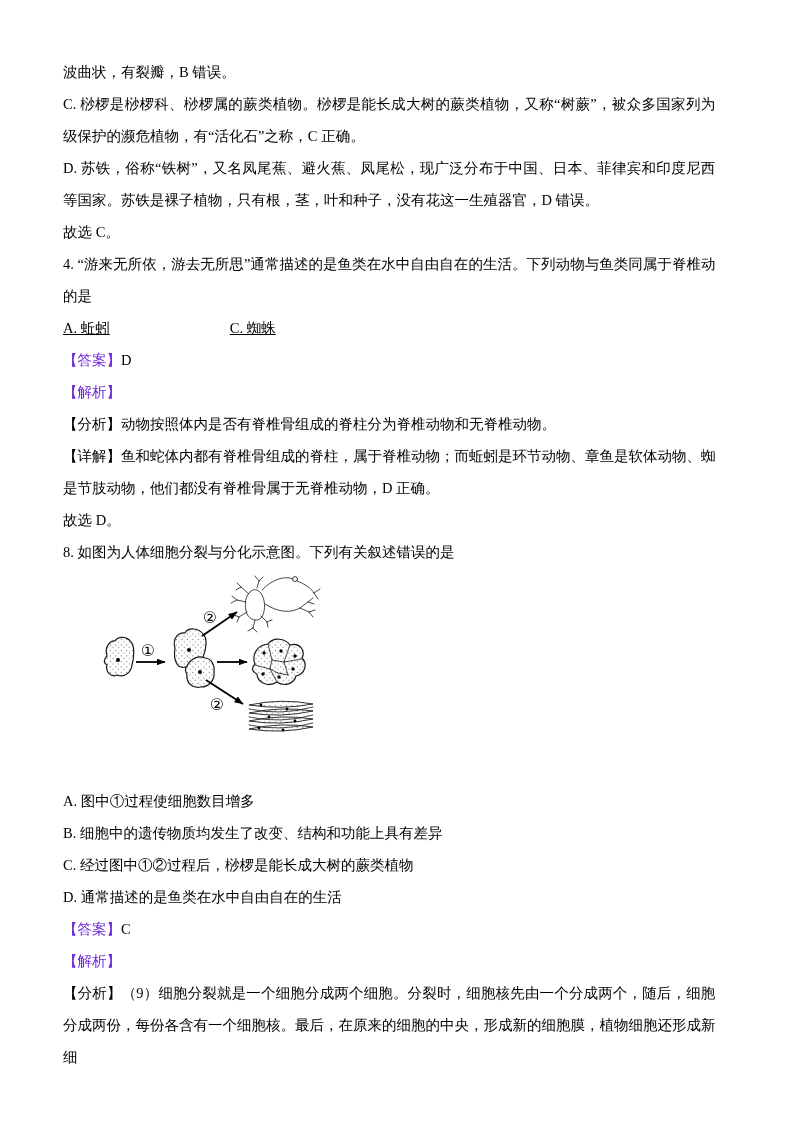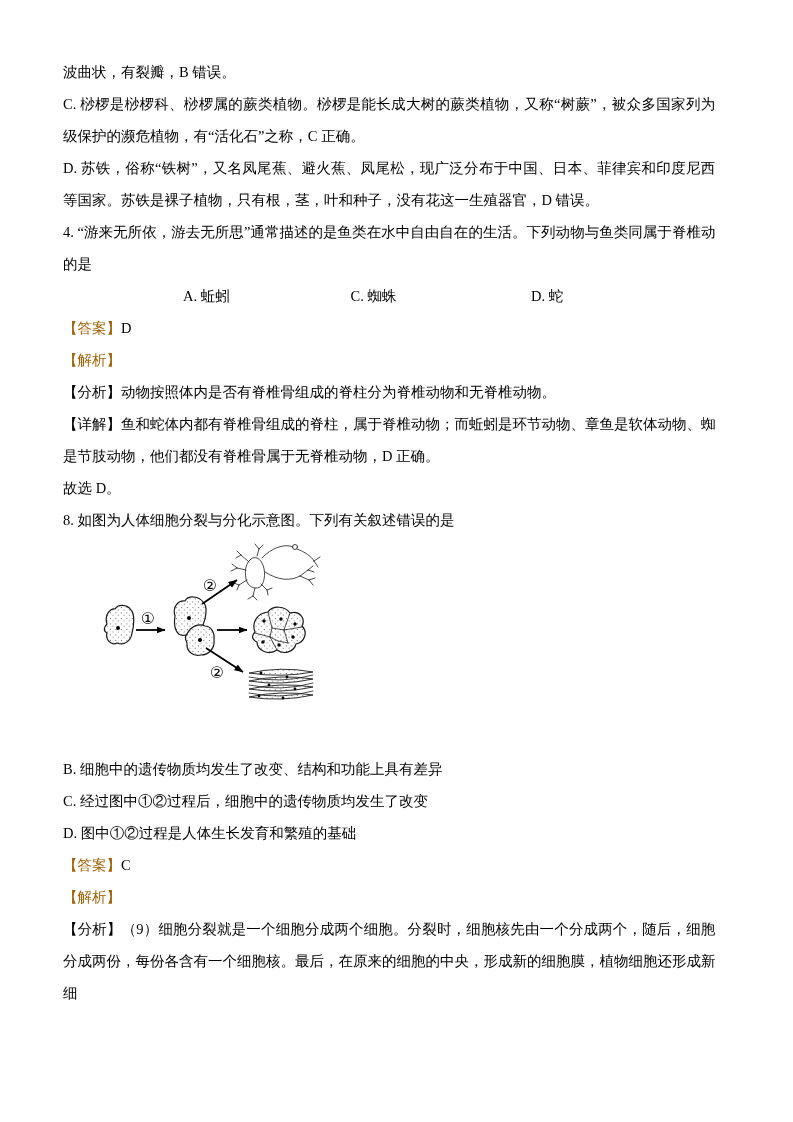--- a/index.html
+++ b/index.html
@@ -14,46 +14,46 @@
   .content {
     position:absolute;
     left:63px; top:56px;
     width:667px;
     font-size:14.5px;
     line-height:32px;
     color:#000000;
   }
   .content p { margin:0; text-align:justify; }
   .content p.no-just { text-align:left; }
-  .blue { color:#a16207; }
+  .blue { color:#6d28d9; }
   .options-row { display:flex; }
-  .options-row .opt { width:25%; text-align:right; }
+  .options-row .opt { width:25%; text-align:left;text-decoration:underline; }
   .diagram-block { position:relative; height:217px; }
   .diagram-block svg { position:absolute; left:24px; top:4px; }
   .dg-thin { stroke:#1a1a1a; fill:none; stroke-width:0.8; stroke-linecap:round; stroke-linejoin:round; }
   .dg-fill { stroke:#1a1a1a; fill:url(#stip); stroke-width:1.2; stroke-linejoin:round; }
   .dg-arrow { stroke:#000; fill:none; stroke-width:1.8; }
   .dg-dot { fill:#000; stroke:none; }
   .dg-label { font-family:"DejaVu Sans","Liberation Sans",sans-serif; font-size:16px; fill:#000; text-anchor:middle; }
 </style>
 </head>
 <body>
 
 <div class="page">
   <div class="content">
 
     <p>波曲状，有裂瓣，B 错误。</p>
     <p>C. 桫椤是桫椤科、桫椤属的蕨类植物。桫椤是能长成大树的蕨类植物，又称“树蕨”，被众多国家列为一级保护的濒危植物，有“活化石”之称，C 正确。</p>
     <p>D. 苏铁，俗称“铁树”，又名凤尾蕉、避火蕉、凤尾松，现广泛分布于中国、日本、菲律宾和印度尼西亚等国家。苏铁是裸子植物，只有根，茎，叶和种子，没有花这一生殖器官，D 错误。</p>
+    <p>故选 C。</p>
 
     <p>4. “游来无所依，游去无所思”通常描述的是鱼类在水中自由自在的生活。下列动物与鱼类同属于脊椎动物的是</p>
     <div class="options-row">
       <span class="opt">A. 蚯蚓</span>
       <span class="opt">C. 蜘蛛</span>
-      <span class="opt">D. 蛇</span>
     </div>
     <p class="no-just"><span class="blue">【答案】</span><span>D</span></p>
     <p class="no-just"><span class="blue">【解析】</span></p>
     <p>【分析】动物按照体内是否有脊椎骨组成的脊柱分为脊椎动物和无脊椎动物。</p>
     <p>【详解】鱼和蛇体内都有脊椎骨组成的脊柱，属于脊椎动物；而蚯蚓是环节动物、章鱼是软体动物、蜘蛛是节肢动物，他们都没有脊椎骨属于无脊椎动物，D 正确。</p>
     <p>故选 D。</p>
 
     <p>8. 如图为人体细胞分裂与分化示意图。下列有关叙述错误的是</p>
 
     <div class="diagram-block">
@@ -134,21 +134,22 @@
           <circle class="dg-dot" cx="174" cy="133" r="1.4"></circle>
           <circle class="dg-dot" cx="200" cy="137" r="1.4"></circle>
           <circle class="dg-dot" cx="182" cy="145" r="1.4"></circle>
           <circle class="dg-dot" cx="208" cy="149" r="1.4"></circle>
           <circle class="dg-dot" cx="172" cy="156" r="1.4"></circle>
           <circle class="dg-dot" cx="196" cy="158" r="1.4"></circle>
         </g>
       </svg>
     </div>
 
+    <p class="no-just">A. 图中①过程使细胞数目增多</p>
     <p class="no-just">B. 细胞中的遗传物质均发生了改变、结构和功能上具有差异</p>
-    <p class="no-just">C. 经过图中①②过程后，细胞中的遗传物质均发生了改变</p>
-    <p class="no-just">D. 图中①②过程是人体生长发育和繁殖的基础</p>
+    <p class="no-just">C. 经过图中①②过程后，桫椤是能长成大树的蕨类植物</p>
+    <p class="no-just">D. 通常描述的是鱼类在水中自由自在的生活</p>
     <p class="no-just"><span class="blue">【答案】</span><span>C</span></p>
     <p class="no-just"><span class="blue">【解析】</span></p>
     <p>【分析】（9）细胞分裂就是一个细胞分成两个细胞。分裂时，细胞核先由一个分成两个，随后，细胞质分成两份，每份各含有一个细胞核。最后，在原来的细胞的中央，形成新的细胞膜，植物细胞还形成新的细</p>
 
   </div>
 </div>
 
 </body></html>

